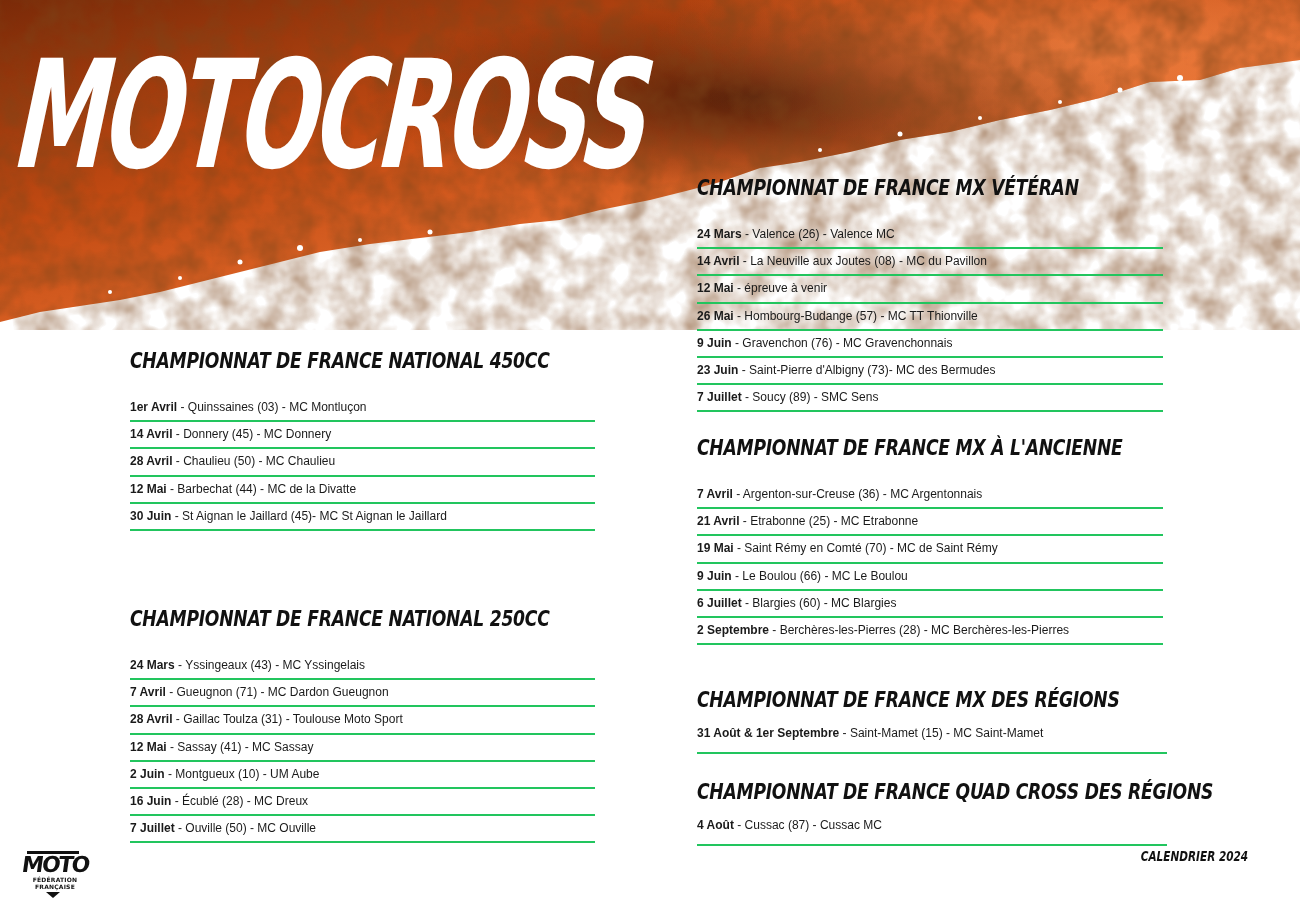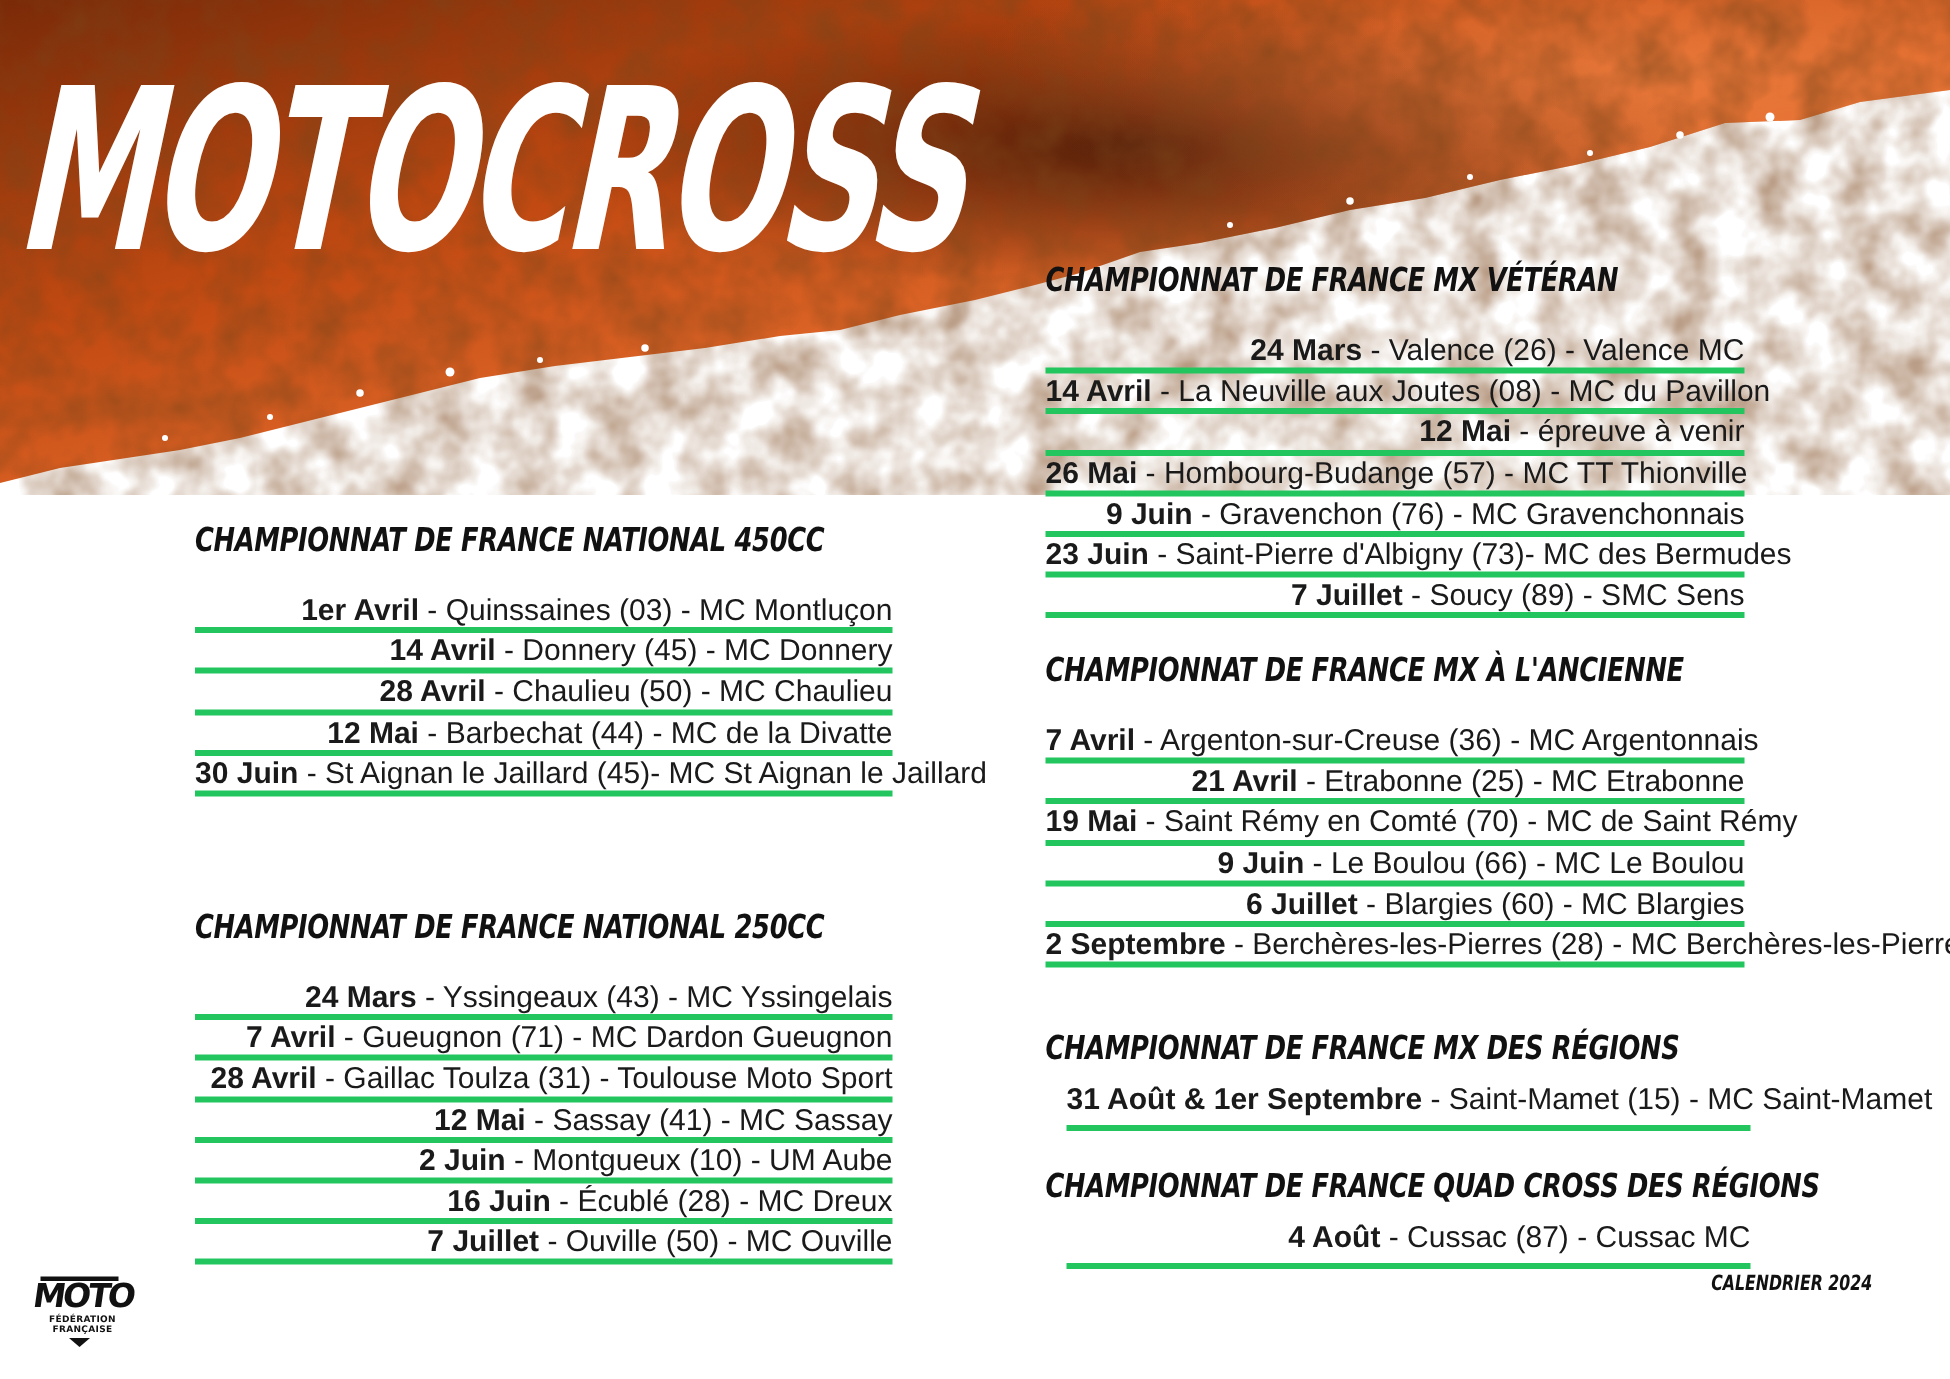--- a/index.html
+++ b/index.html
@@ -10,42 +10,42 @@
     .banner svg { position: absolute; left: 0; top: 0; }
 
     .hero-title {
       position: absolute; left: 36px; top: 40px;
       font-family: "DejaVu Sans", sans-serif; font-weight: bold;
       font-size: 150px; letter-spacing: -6px; color: #ffffff;
       transform: skewX(-12deg) scaleX(0.62); transform-origin: left top;
       line-height: 1;
     }
 
-    .section { position: absolute; text-align: right; }
+    .section { position: absolute; }
     .section h2 {
       font-family: "DejaVu Sans", sans-serif; font-weight: bold; font-style: italic;
       font-size: 22px; color: #111111; text-transform: uppercase;
       transform: scaleX(0.78); transform-origin: left center;
       white-space: nowrap; letter-spacing: -0.3px;
     }
     .rows { margin-top: 22px; }
     .row {
-      height: 27.2px; line-height: 24px; font-size: 20px;
-      border-bottom: 4px solid #22c55e; white-space: nowrap;
+      height: 27.2px; line-height: 24px; font-size: 12px;
+      border-bottom: 2px solid #22c55e; white-space: nowrap;
       font-family: "Liberation Sans", sans-serif; color: #1a1a1a;
     }
     .row .date { font-weight: bold; }
 
     #s-450 { left: 130px; top: 348px; width: 465px; }
     #s-250 { left: 130px; top: 606px; width: 465px; }
     #s-vet { left: 697px; top: 175px; width: 466px; }
     #s-anc { left: 697px; top: 435px; width: 466px; }
     #s-reg { left: 697px; top: 687px; width: 470px; }
     #s-quad { left: 697px; top: 779px; width: 470px; }
-    #s-reg .rows, #s-quad .rows { margin-top: 8px; margin-left: 14px; }
+    #s-reg .rows, #s-quad .rows { margin-top: 8px; }
     #s-reg .row, #s-quad .row { height: 34px; line-height: 26px; }
 
     .footer-label {
       position: absolute; right: 52px; top: 848px;
       font-family: "DejaVu Sans", sans-serif; font-weight: bold; font-style: italic;
       font-size: 14px; transform: scaleX(0.75); transform-origin: right center;
       color: #111111; white-space: nowrap;
     }
 
     .logo { position: absolute; left: 20px; top: 851px; width: 66px; height: 50px; }

